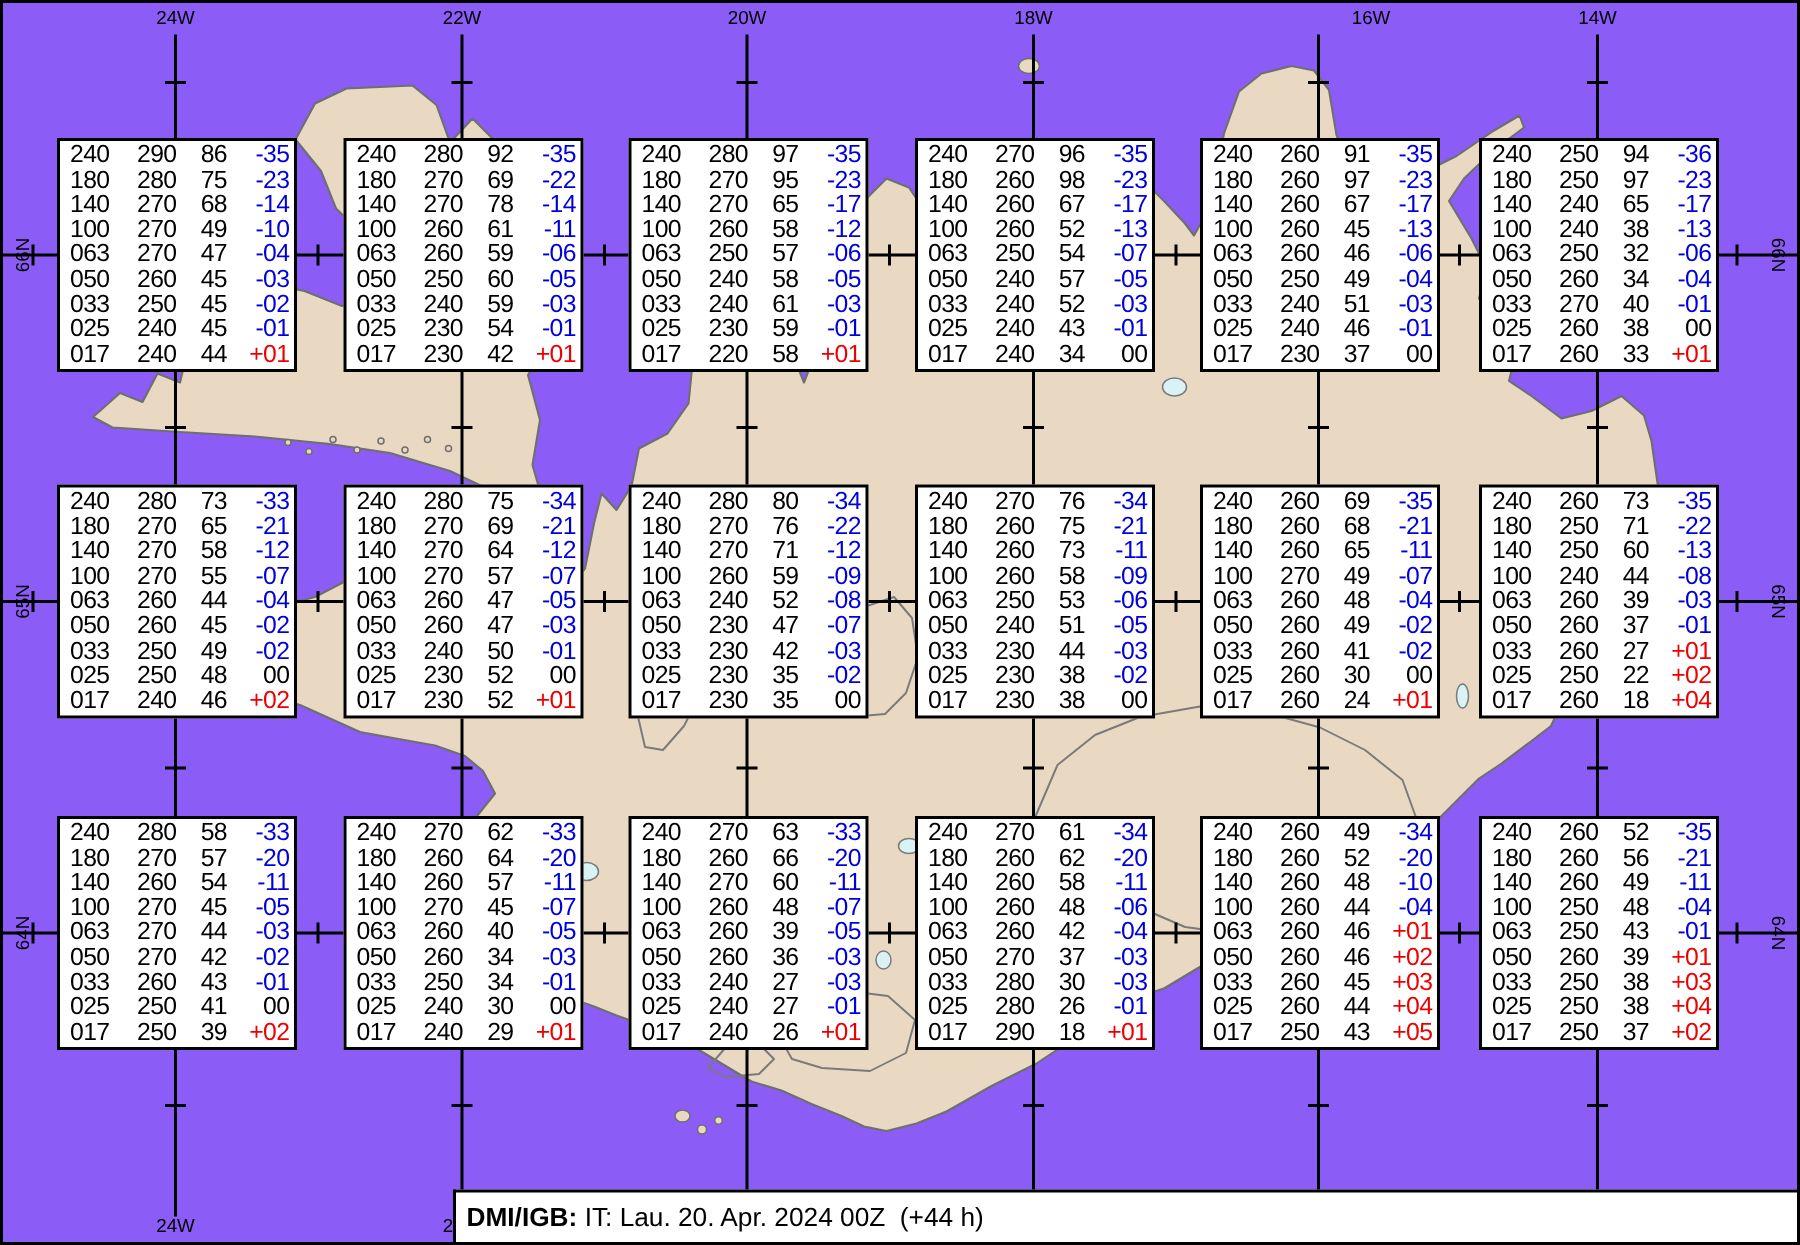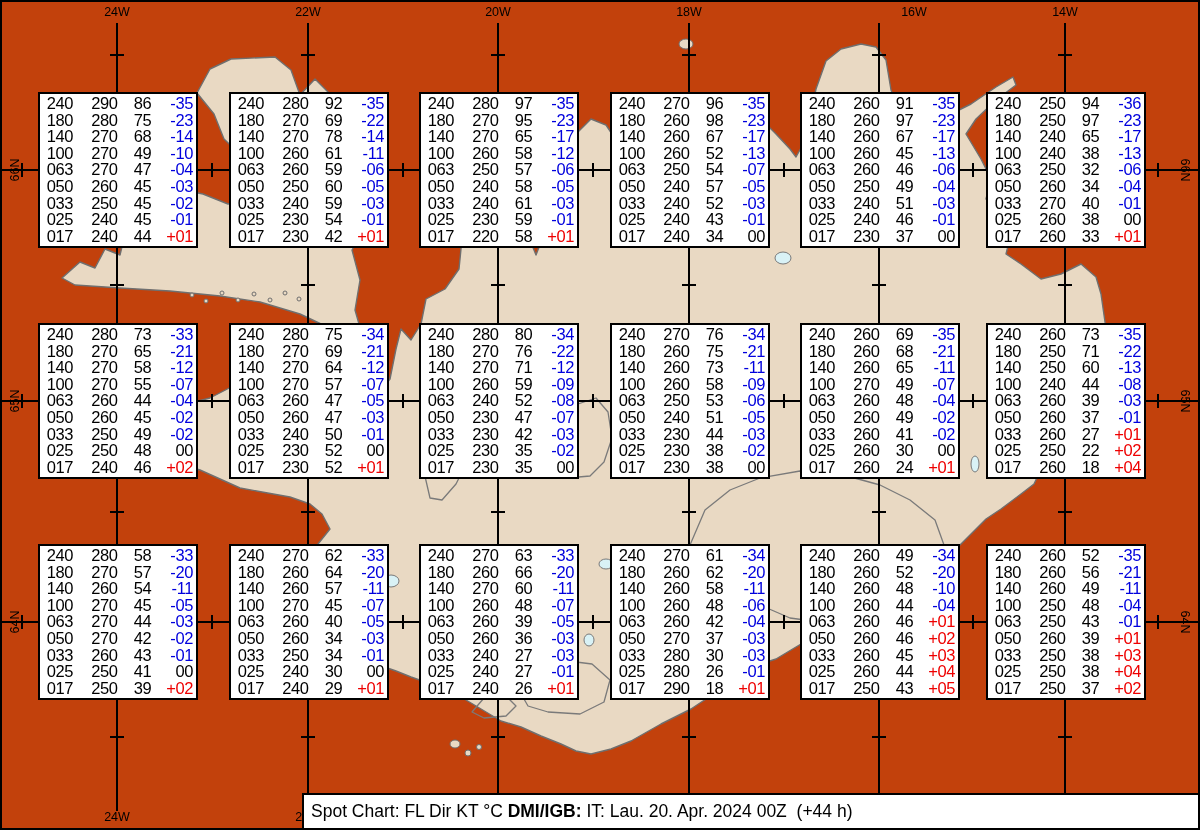--- a/index.html
+++ b/index.html
@@ -1,19 +1,19 @@
 <!DOCTYPE html>
 <html><head>
 <meta charset="utf-8">
 <style>
   html,body{margin:0;padding:0;background:#fff;}
   #stage{
     position:relative;width:1196px;height:826px;
     border:2px solid #000;overflow:hidden;
-    background:#c2410c;
+    background:#8b5cf6;
     font-family:"Liberation Sans", sans-serif;
   }
   #map-layer{position:absolute;left:0;top:0;z-index:1;}
   .gridline{position:absolute;background:#000;z-index:2;}
   .tick{position:absolute;background:#000;z-index:2;}
   .lon-label{
     position:absolute;z-index:3;width:40px;margin-left:-20px;text-align:center;
     font-size:12.5px;color:#000;z-index:3;
   }
   .lat-label{
@@ -1188,14 +1188,14 @@
         </div>
         <div class="spot-row">
           <span class="sc1">017</span>
           <span class="sc2">250</span>
           <span class="sc3">37</span>
           <span class="sc4 t-pos">+02</span>
         </div>
       </div>
     </div>
 
-  <div id="caption-bar"><span>Spot Chart: FL Dir KT °C </span><span class="b">DMI/IGB:</span><span> IT: Lau. 20. Apr. 2024 00Z </span><span> (+44 h)</span></div>
+  <div id="caption-bar"><span class="b">DMI/IGB:</span><span> IT: Lau. 20. Apr. 2024 00Z </span><span> (+44 h)</span></div>
 </div>
 
 </body></html>

